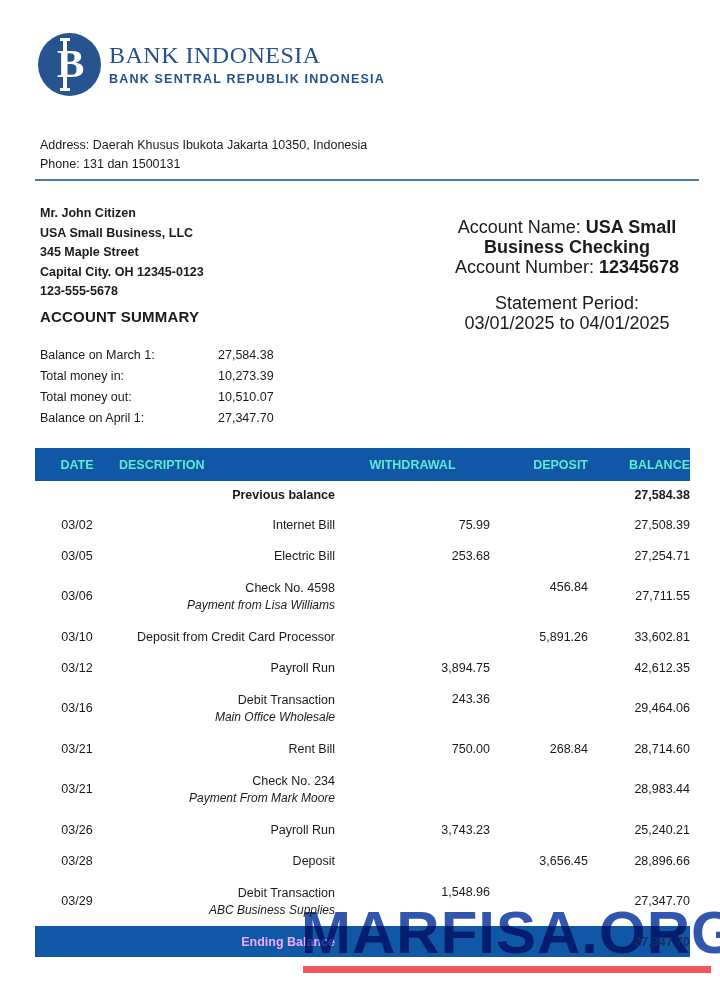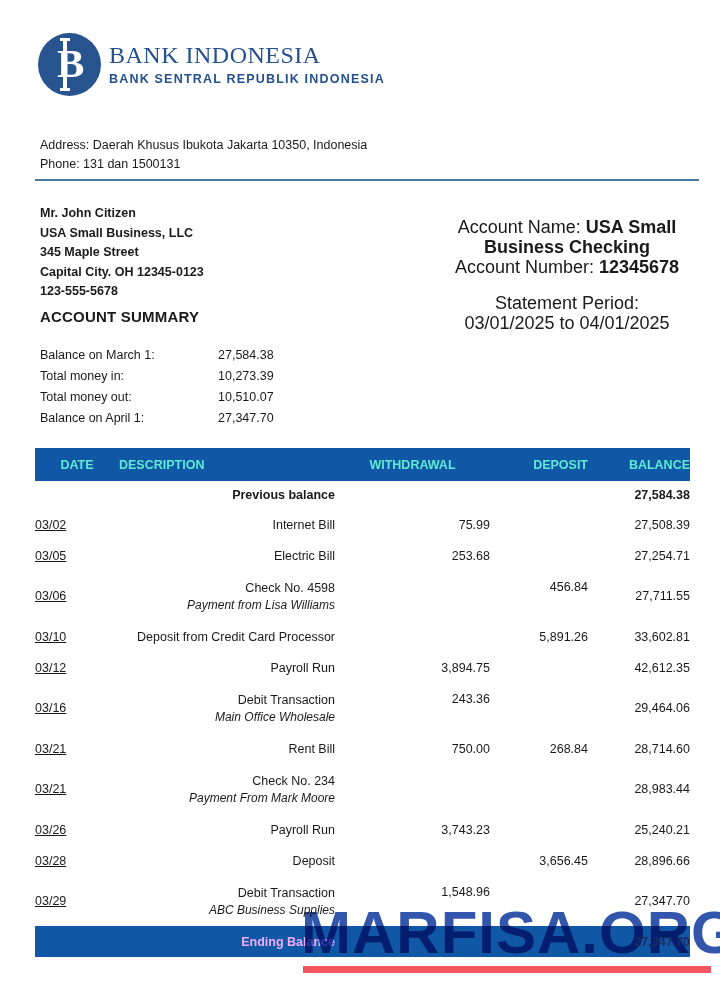--- a/index.html
+++ b/index.html
@@ -60,21 +60,21 @@
   .txn{position:absolute;top:448px;left:35px;width:655px;border-collapse:collapse;table-layout:fixed;}
   .txn th,.txn td{padding:0;font-size:12.5px;vertical-align:middle;}
   .txn thead tr{height:33px;background:var(--header-blue);}
   .txn thead th{color:#5eead4;font-weight:bold;}
   .h-date{width:84px;text-align:center;}
   .h-desc{width:216px;text-align:left;}
   .h-withdrawal{width:155px;text-align:center;}
   .h-deposit{width:98px;text-align:right;padding-right:8px;}
   .h-balance{width:102px;text-align:right;padding-right:8px;}
 
-  .td-date{text-decoration:underline;}
+  .td-date{text-align:center;}
   .td-desc{text-align:right;}
   .td-withdrawal{text-align:right;padding-right:22px;}
   .td-deposit{text-align:right;padding-right:5px;}
   .td-balance{text-align:right;padding-right:4px;}
 
   tr.single{height:31px;}
   tr.two-line{height:50px;}
   tr.prev{height:28px;font-weight:bold;}
   tr.two-line .td-withdrawal,tr.two-line .td-deposit{vertical-align:top;padding-top:9px;}
   .desc2{font-style:italic;font-size:12px;margin-top:3px;font-weight:normal;}

